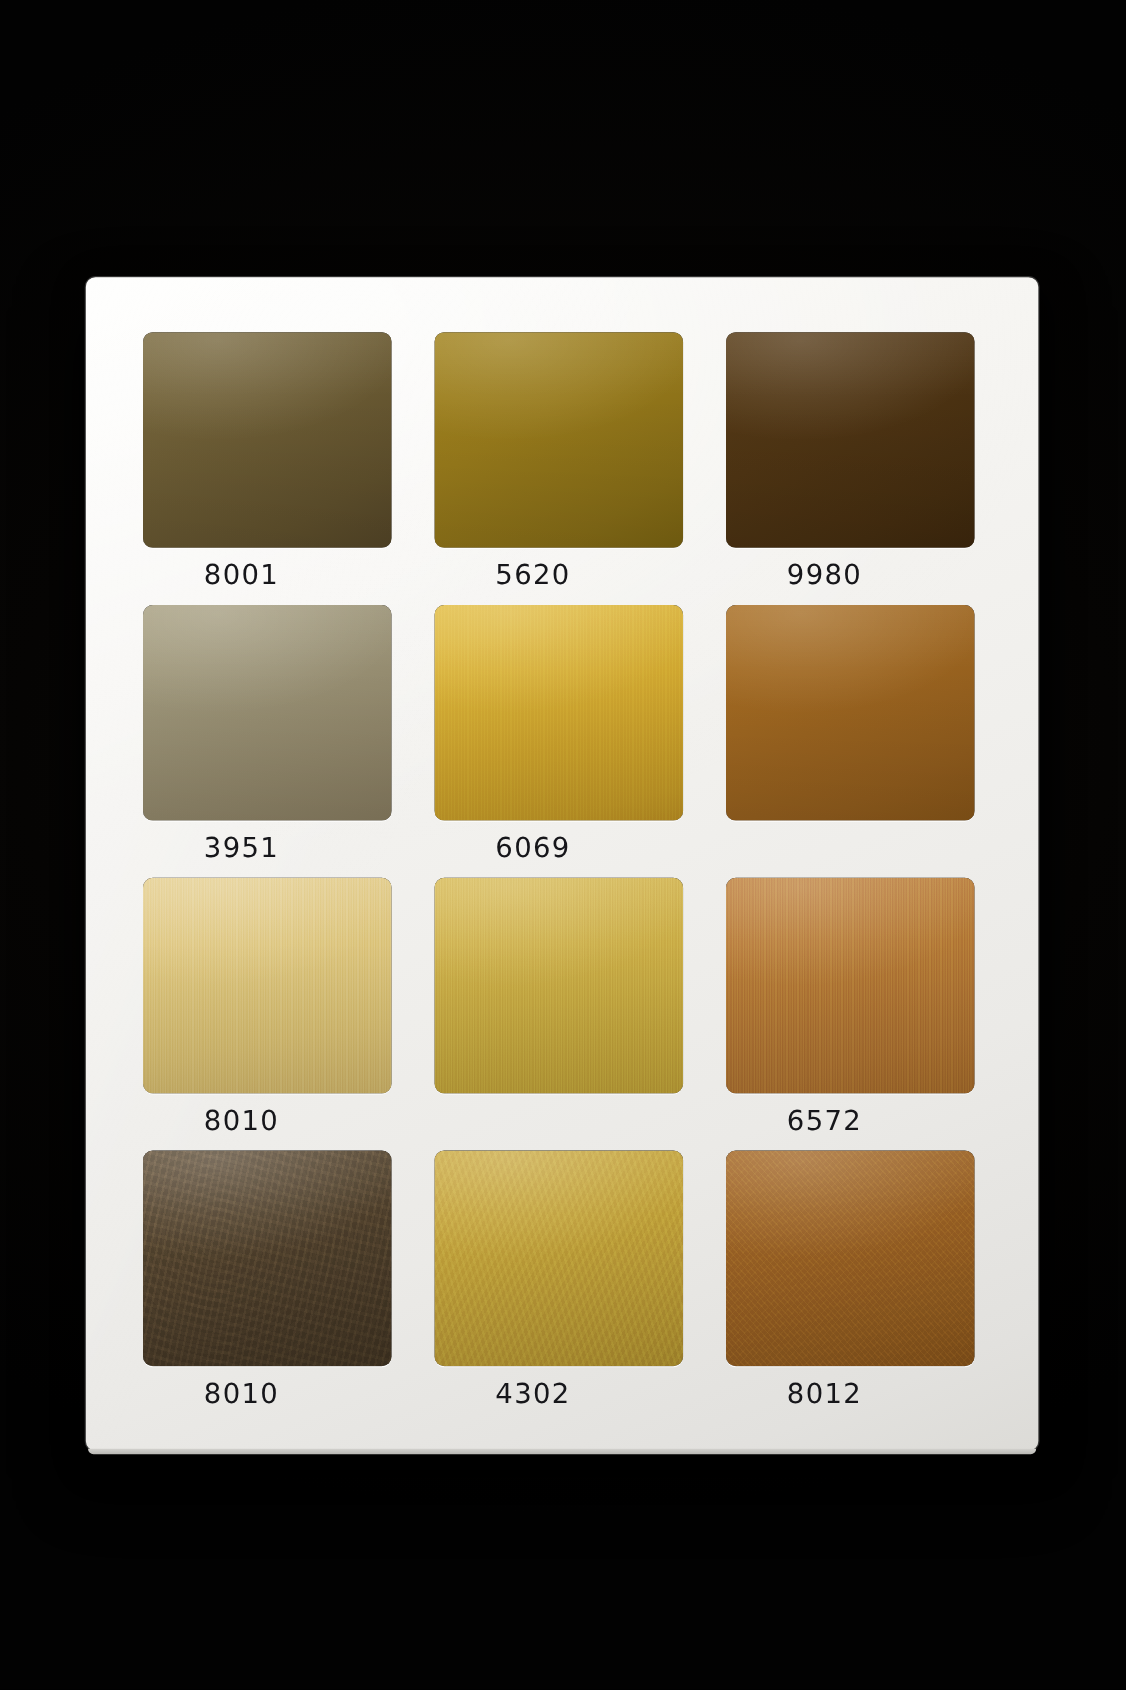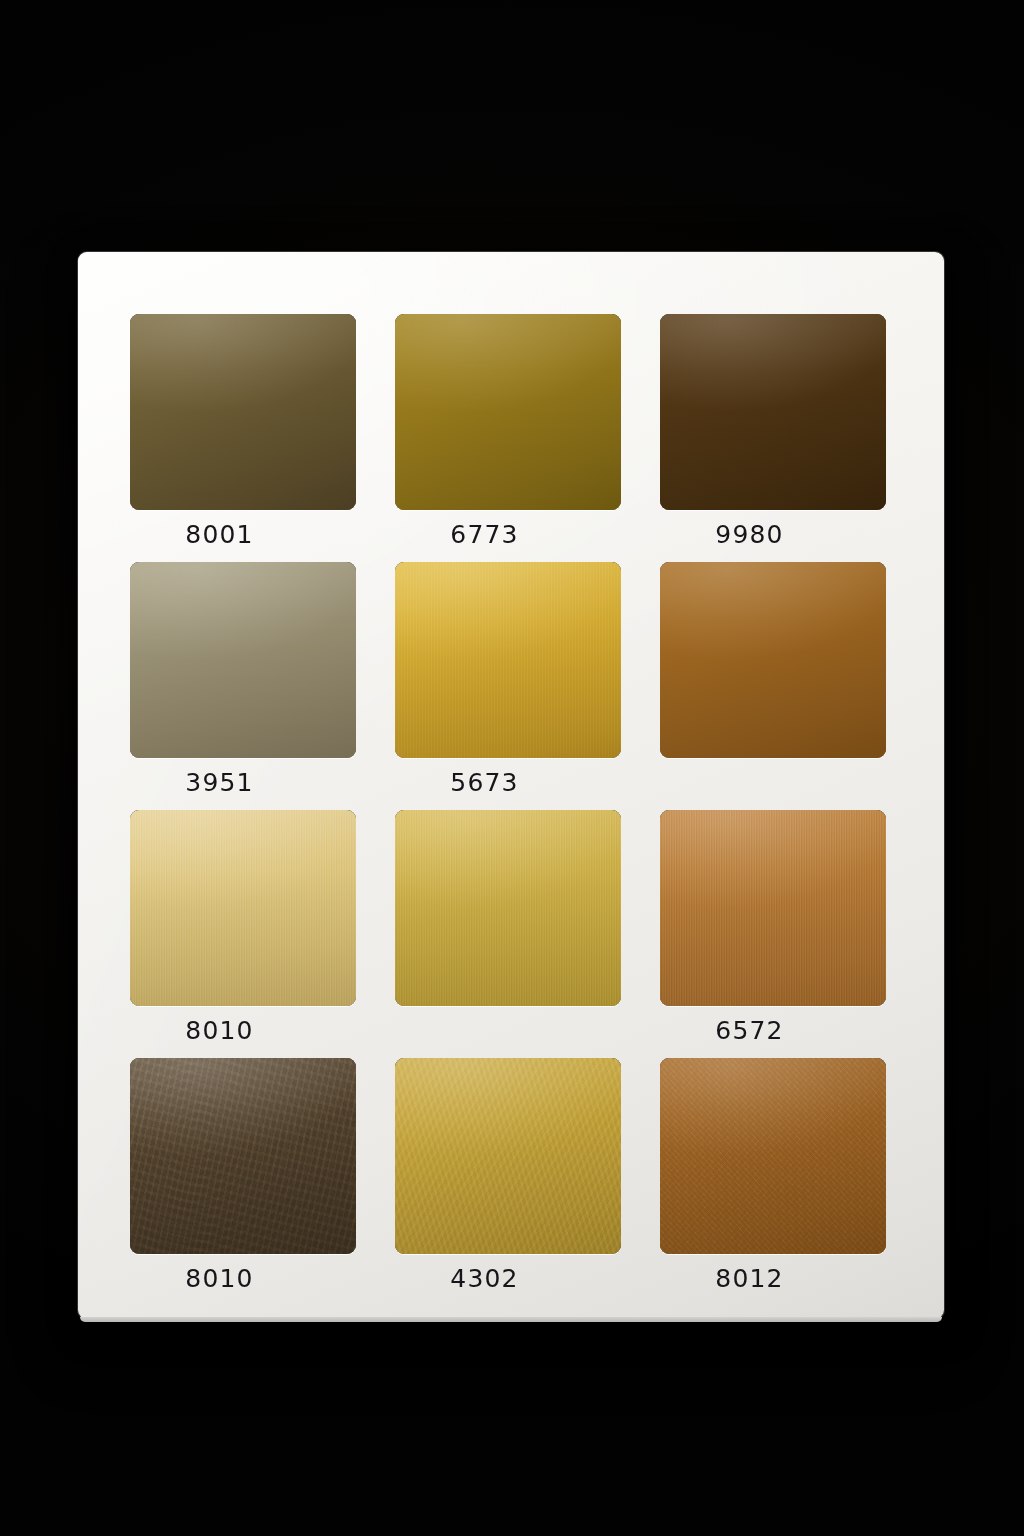--- a/index.html
+++ b/index.html
@@ -94,21 +94,20 @@
     grid-template-rows: repeat(4, 248px);
     column-gap: 39px;
     row-gap: 0px;
     z-index: 3;
   }
 
   .cell {
     position: relative;
     width: 179px;
     height: 248px;
-    margin-top: 12px;
   }
 
   .swatch-recess {
     position: relative;
     width: 226px;
     height: 196px;
     border-radius: 9px;
     box-shadow:
       inset 0 1px 2px rgba(0,0,0,.55),
       0 1px 0 rgba(255,255,255,.85);
@@ -210,21 +209,21 @@
     </div>
 
     <div class="cell">
       <div class="swatch-recess">
         <div class="swatch">
           <div class="base" style="background: linear-gradient(150deg, rgb(162, 132, 31) 0%, rgb(150, 121, 27) 40%, rgb(131, 106, 22) 80%, rgb(118, 96, 16) 100%);"></div>
           <div class="tex tex-smooth"></div>
           <div class="glow" style="background: radial-gradient(130% 80% at 30% 4%, rgba(255, 255, 255, 0.16), rgba(255, 255, 255, 0) 58%), linear-gradient(rgba(255, 255, 255, 0.06) 0%, rgba(0, 0, 0, 0) 30%, rgba(0, 0, 0, 0.08) 100%);"></div>
         </div>
       </div>
-      <div class="label">6773</div>
+      <div class="label">5620</div>
     </div>
 
     <div class="cell">
       <div class="swatch-recess">
         <div class="swatch">
           <div class="base" style="background: linear-gradient(150deg, rgb(87, 59, 22) 0%, rgb(78, 52, 19) 42%, rgb(67, 44, 15) 80%, rgb(59, 38, 12) 100%);"></div>
           <div class="tex tex-smooth"></div>
           <div class="glow" style="background: radial-gradient(130% 80% at 30% 4%, rgba(255, 255, 255, 0.16), rgba(255, 255, 255, 0) 58%), linear-gradient(rgba(255, 255, 255, 0.06) 0%, rgba(0, 0, 0, 0) 30%, rgba(0, 0, 0, 0.08) 100%);"></div>
         </div>
       </div>
@@ -243,21 +242,21 @@
     </div>
 
     <div class="cell">
       <div class="swatch-recess">
         <div class="swatch">
           <div class="base" style="background: linear-gradient(165deg, rgb(227, 191, 70) 0%, rgb(216, 177, 55) 30%, rgb(203, 162, 44) 62%, rgb(192, 151, 38) 88%, rgb(184, 142, 34) 100%);"></div>
           <div class="tex tex-fine"></div>
           <div class="glow" style="background: radial-gradient(130% 80% at 30% 4%, rgba(255, 255, 255, 0.16), rgba(255, 255, 255, 0) 58%), linear-gradient(rgba(255, 255, 255, 0.06) 0%, rgba(0, 0, 0, 0) 30%, rgba(0, 0, 0, 0.08) 100%);"></div>
         </div>
       </div>
-      <div class="label">5673</div>
+      <div class="label">6069</div>
     </div>
 
     <div class="cell">
       <div class="swatch-recess">
         <div class="swatch">
           <div class="base" style="background: linear-gradient(155deg, rgb(169, 111, 36) 0%, rgb(156, 101, 32) 40%, rgb(141, 90, 28) 78%, rgb(130, 82, 23) 100%);"></div>
           <div class="tex tex-smooth"></div>
           <div class="glow" style="background: radial-gradient(130% 80% at 30% 4%, rgba(255, 255, 255, 0.16), rgba(255, 255, 255, 0) 58%), linear-gradient(rgba(255, 255, 255, 0.06) 0%, rgba(0, 0, 0, 0) 30%, rgba(0, 0, 0, 0.08) 100%);"></div>
         </div>
       </div>

